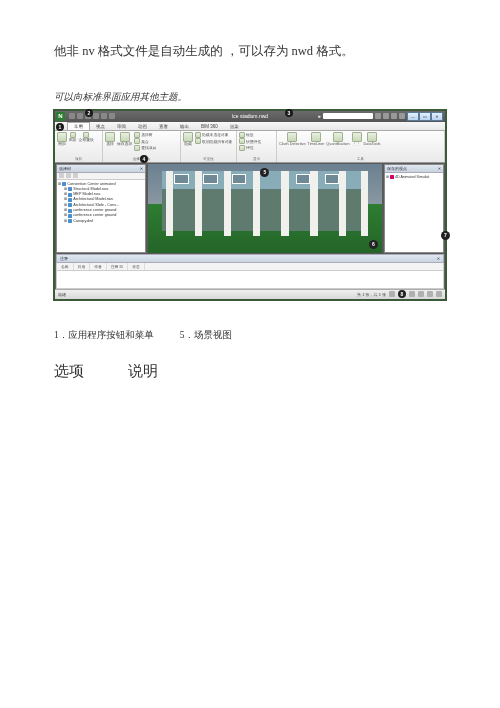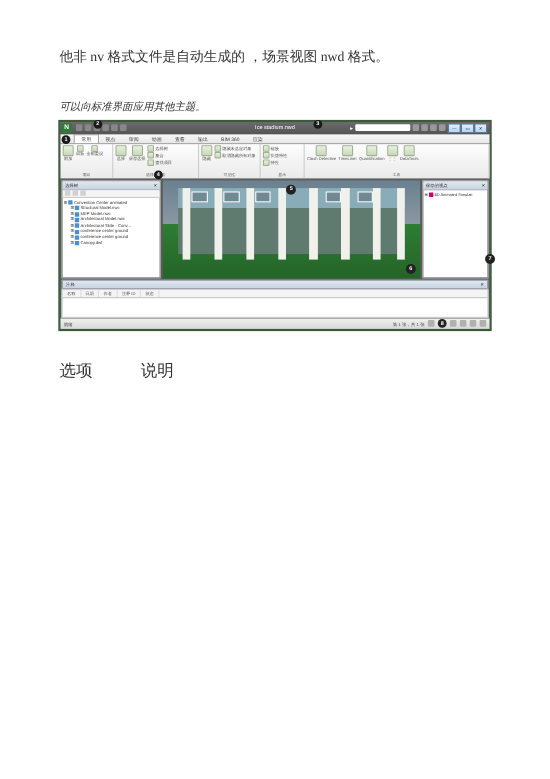--- a/index.html
+++ b/index.html
@@ -173,21 +173,21 @@
   .marker { position:absolute; width:8px; height:8px; background:#1a1a1a; color:#fff; border-radius:50%; display:flex; align-items:center; justify-content:center; font-size:5px; font-weight:bold; z-index:5; }
   
   .legend { margin-top: 28px; font-size: 9.5px; line-height: 1.5; }
   .legrow { display:flex; gap: 26px; margin-bottom: 20px; }
   .legcell { min-width: 82px; }
   .section-hdr { margin-top: 20px; font-size: 15px; font-weight: normal; display:flex; gap:44px; }
 </style>
 </head>
 <body>
 
-<div class="heading">他非 nv 格式文件是自动生成的 ，场景视图 nwd 格式。</div>
+<div class="heading">他非 nv 格式文件是自动生成的 ，可以存为 nwd 格式。</div>
 
 <div class="subnote">可以向标准界面应用其他主题。</div>
 
 <div class="app">
 
   <div class="marker" style="left:1px; top:12px">1</div>
   <div class="marker" style="left:30px; top:-2px">2</div>
   <div class="marker" style="left:230px; top:-2px">3</div>
   <div class="marker" style="left:85px; top:44px">4</div>
 
@@ -449,18 +449,22 @@
       <div class="circ" style="position:static;width:8px;height:8px">8</div>
       <div class="sic"></div>
       <div class="sic"></div>
       <div class="sic"></div>
       <div class="sic"></div>
     </div>
   </div>
 </div>
 
 <div class="legend">
+  <div class="legrow">
+    <div class="legcell">1．应用程序按钮和菜单</div>
+    <div class="legcell">5．场景视图</div>
+  </div>
 </div>
 
 <div class="section-hdr">
   <span>选项</span>
   <span>说明</span>
 </div>
 
 </body></html>

